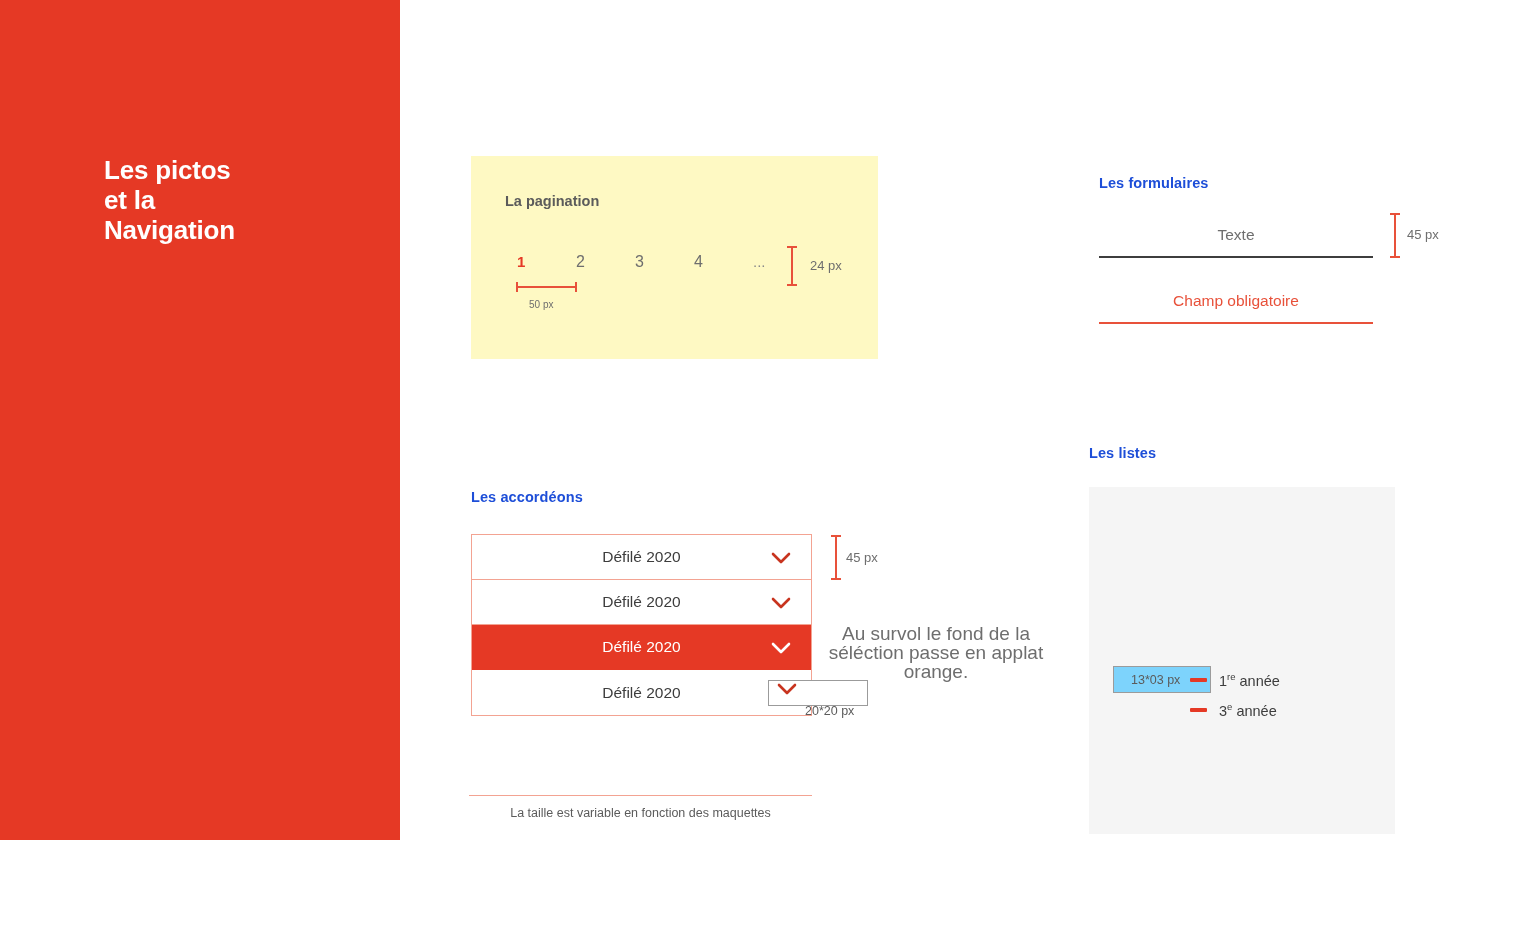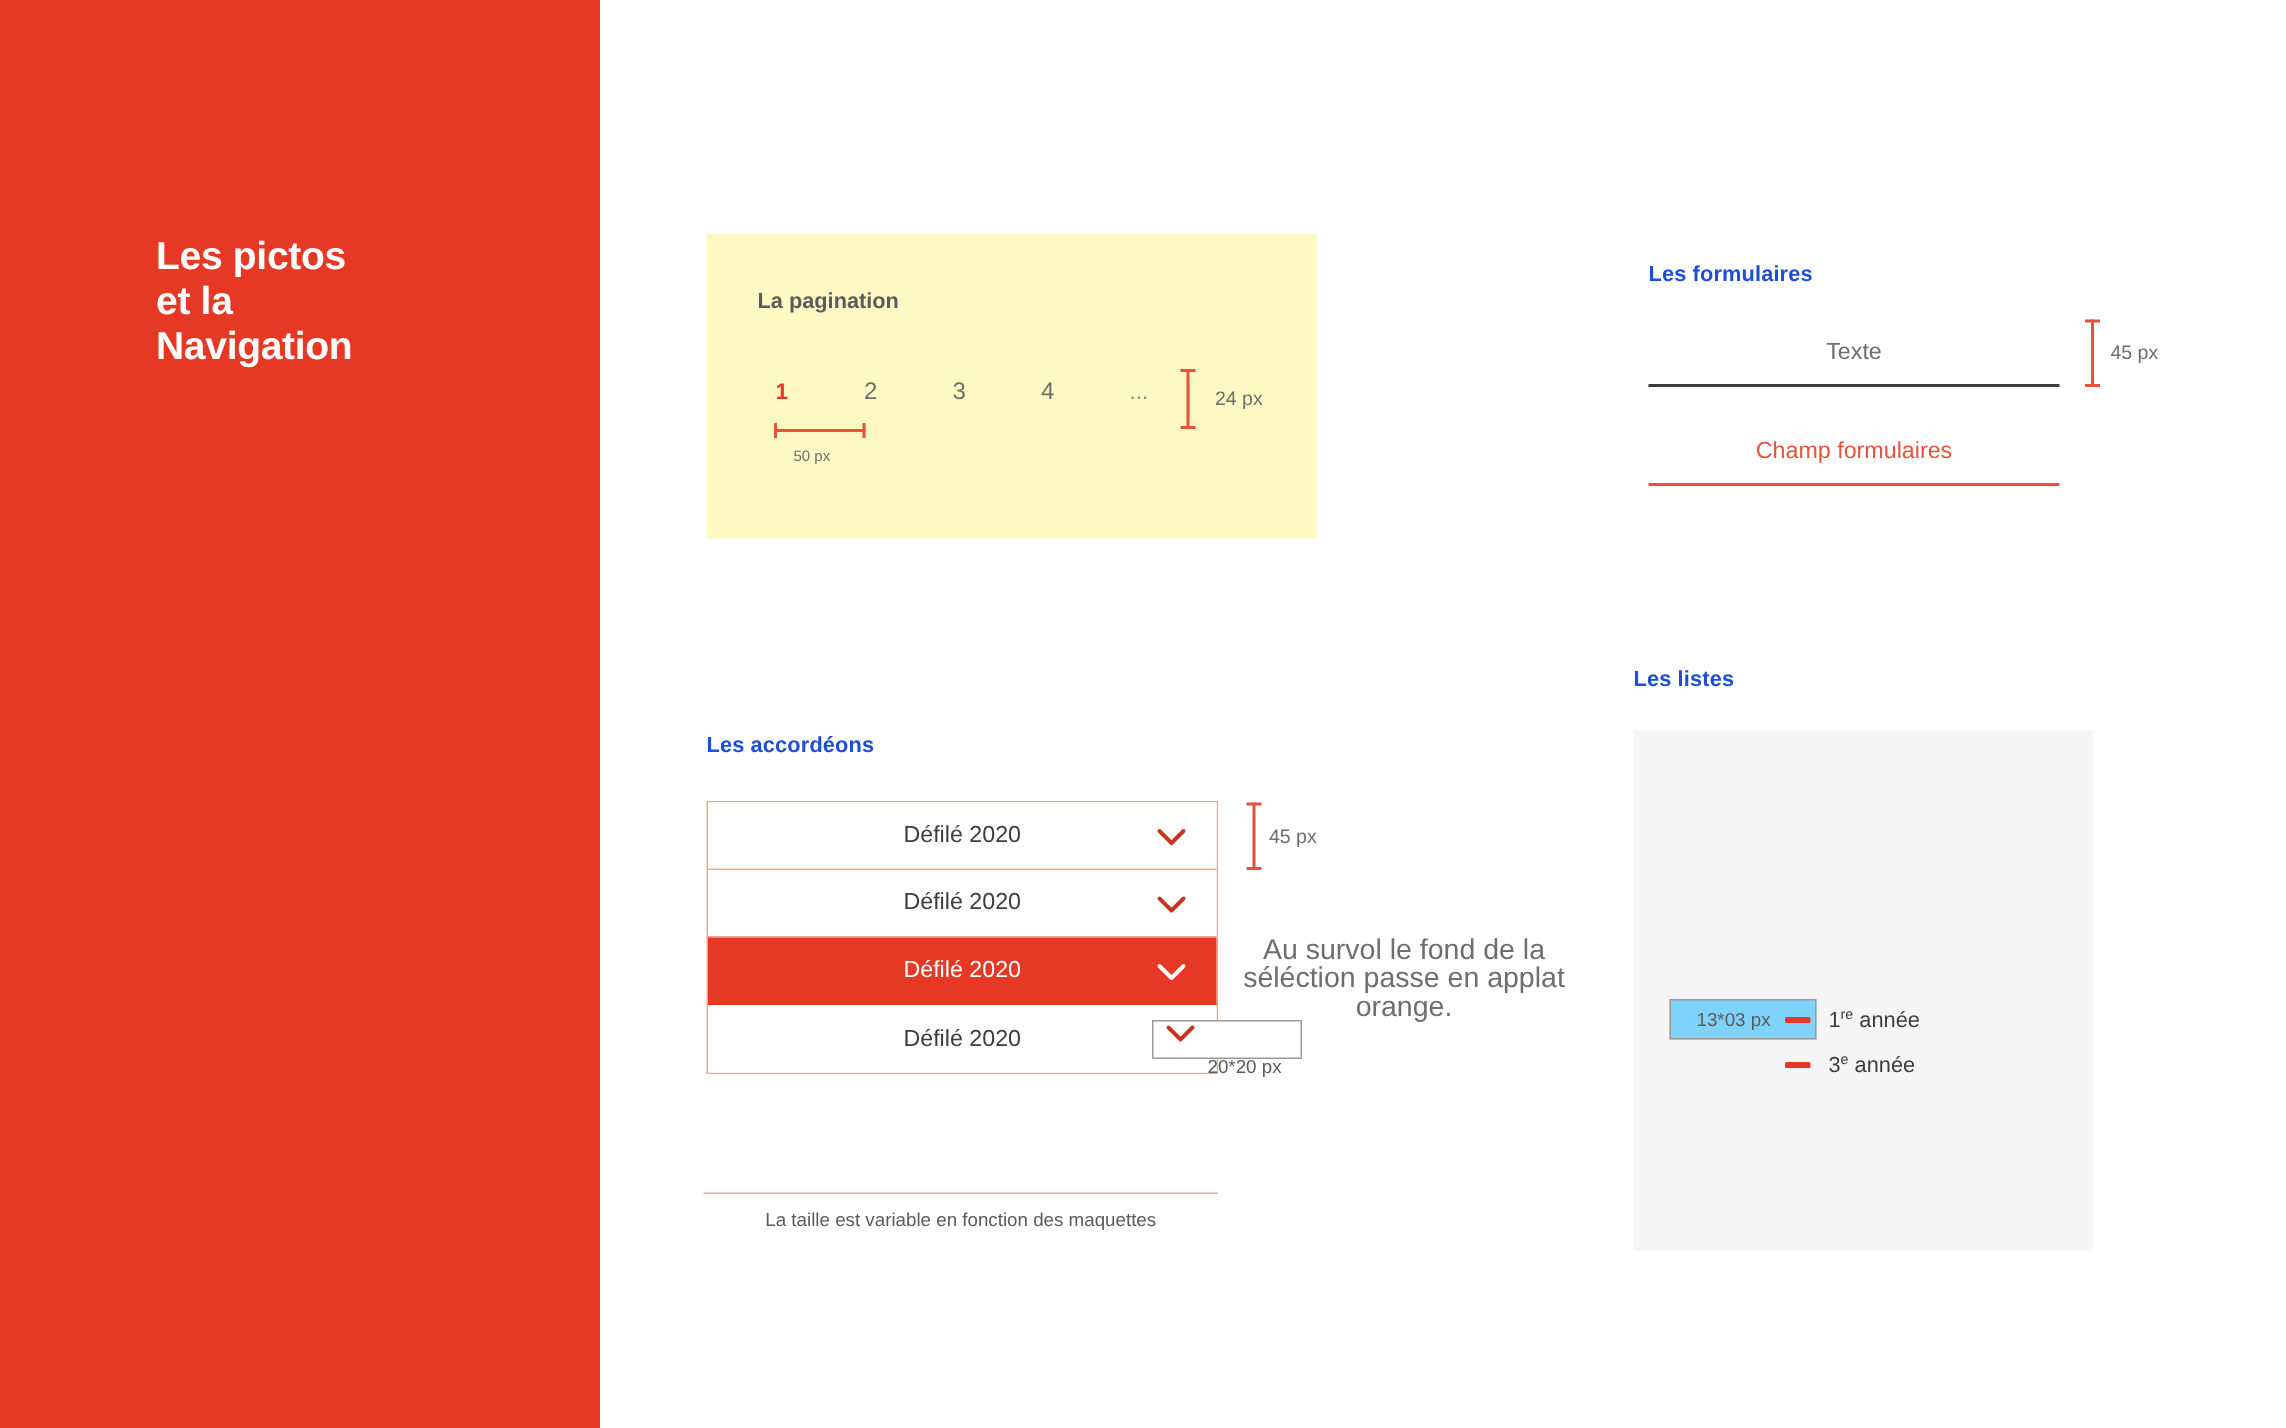--- a/index.html
+++ b/index.html
@@ -12,21 +12,21 @@
     font-family: "Liberation Sans", sans-serif;
     background: #ffffff;
     position: relative;
     -webkit-font-smoothing: antialiased;
   }
 
   
   .sidebar {
     position: absolute;
     left: 0; top: 0;
-    width: 400px; height: 952px;
+    width: 400px; height: 840px;
     background: #E53925;
   }
   .sidebar-title {
     position: absolute;
     left: 104px;
     top: 155px;
     color: #ffffff;
     font-size: 26px;
     font-weight: bold;
     line-height: 30px;
@@ -363,21 +363,21 @@
 <div class="measure-v24"></div>
 <div class="measure-v24-label">24 px</div>
 
 <div class="section-heading forms-heading">Les formulaires</div>
 
 <div class="field field-text">
   <div class="field-label">Texte</div>
 </div>
 
 <div class="field field-required">
-  <div class="field-label">Champ formulaires</div>
+  <div class="field-label">Champ obligatoire</div>
 </div>
 
 <div class="measure-v45-form"></div>
 <div class="measure-v45-form-label">45 px</div>
 
 <div class="section-heading accordions-heading">Les accordéons</div>
 
 <div class="accordion">
   <div class="accordion-row">
     <span class="accordion-label">Défilé 2020</span>

